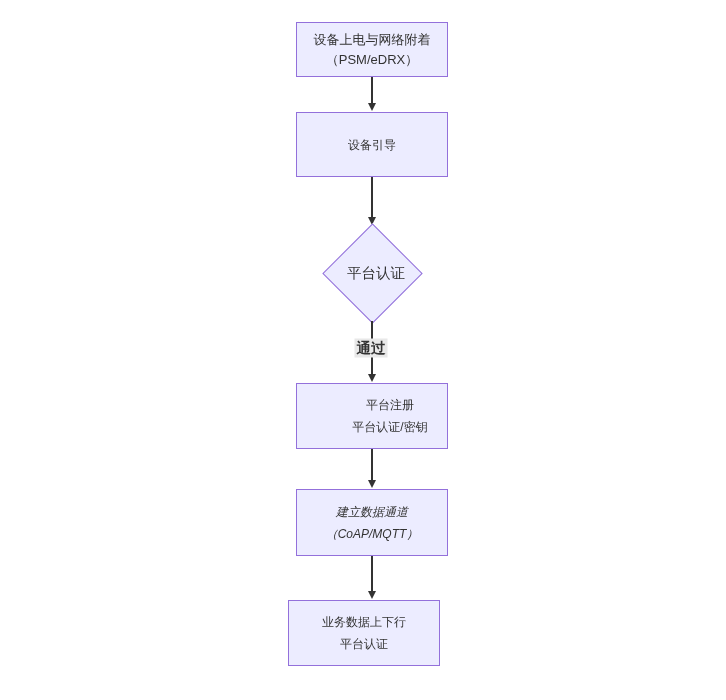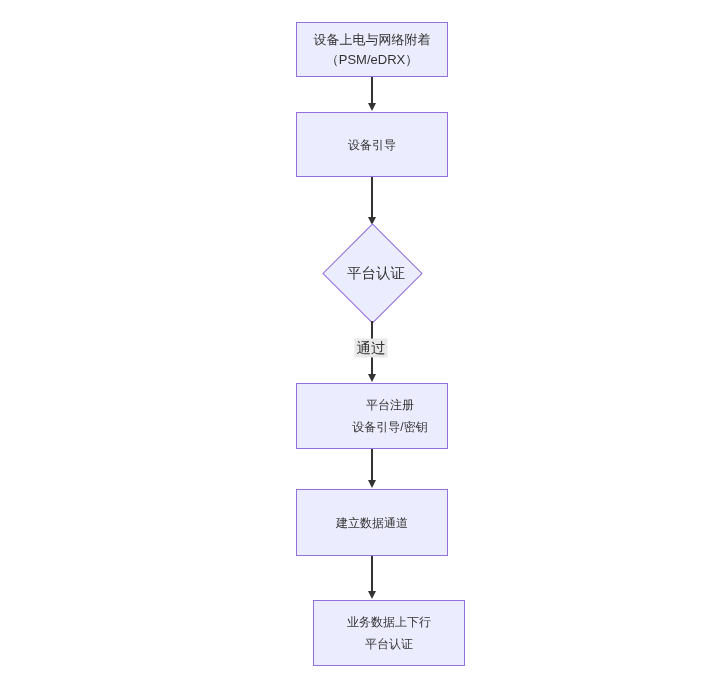--- a/index.html
+++ b/index.html
@@ -79,27 +79,28 @@
     position: absolute;
     left: 371px;
     top: 348px;
     transform: translate(-50%, -50%);
     background: #e8e8e8;
     color: #333333;
     font-size: 14.5px;
     line-height: 19px;
     padding: 0 2px;
     white-space: nowrap;
+    font-weight: bold;
   }
   
   .n1 { left: 296px; top: 22px;  width: 152px; height: 55px; }
   .n2 { left: 296px; top: 112px; width: 152px; height: 65px; }
   .n4 { left: 296px; top: 383px; width: 152px; height: 66px; padding-left: 36px; }
-  .n5 { left: 296px; top: 489px; width: 152px; height: 67px; }
-  .n6 { left: 313px; top: 600px; width: 152px; height: 66px; }
+  .n5 { left: 296px; top: 489px; width: 152px; height: 67px; font-style: italic; }
+  .n6 { left: 288px; top: 600px; width: 152px; height: 66px; }
   
   .a1 { left: 372px; top: 77px;  height: 34px; }
   .a2 { left: 372px; top: 177px; height: 48px; }
   .a3 { left: 372px; top: 321px; height: 61px; }
   .a4 { left: 372px; top: 449px; height: 39px; }
   .a5 { left: 372px; top: 556px; height: 43px; }
 </style>
 </head>
 <body>
 
@@ -128,30 +129,31 @@
   <div class="diamond-label">平台认证</div>
 
   <div class="arrow a3">
     <i class="shaft"></i>
     <i class="head"></i>
   </div>
   <div class="edge-label">通过</div>
 
   <div class="node n4">
     <div class="line">平台注册</div>
-    <div class="line">设备引导/密钥</div>
+    <div class="line">平台认证/密钥</div>
   </div>
 
   <div class="arrow a4">
     <i class="shaft"></i>
     <i class="head"></i>
   </div>
 
   <div class="node n5">
     <div class="line">建立数据通道</div>
+    <div class="line">（CoAP/MQTT）</div>
   </div>
 
   <div class="arrow a5">
     <i class="shaft"></i>
     <i class="head"></i>
   </div>
 
   <div class="node n6">
     <div class="line">业务数据上下行</div>
     <div class="line">平台认证</div>

